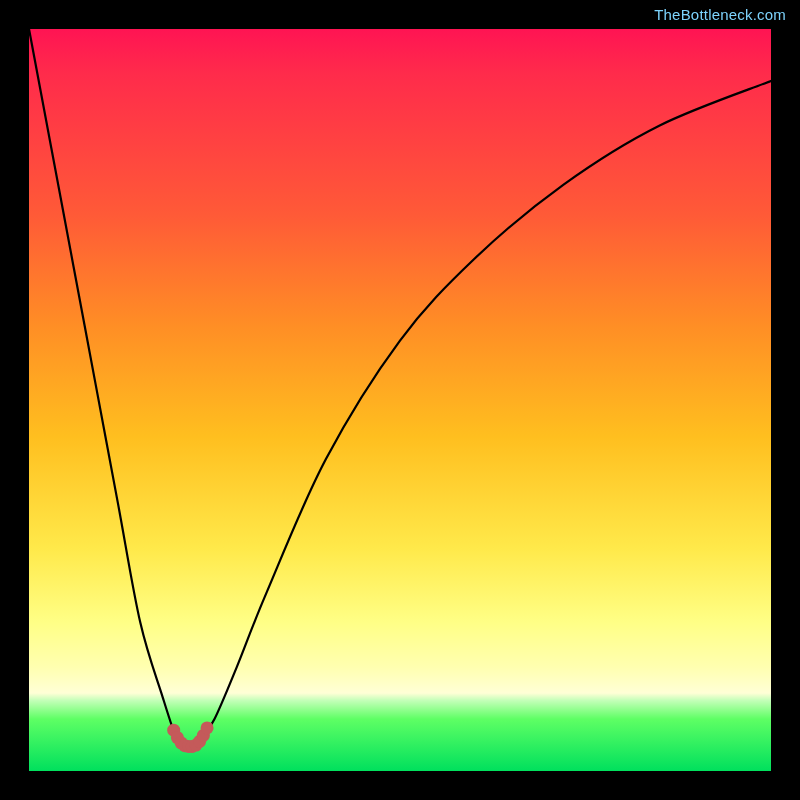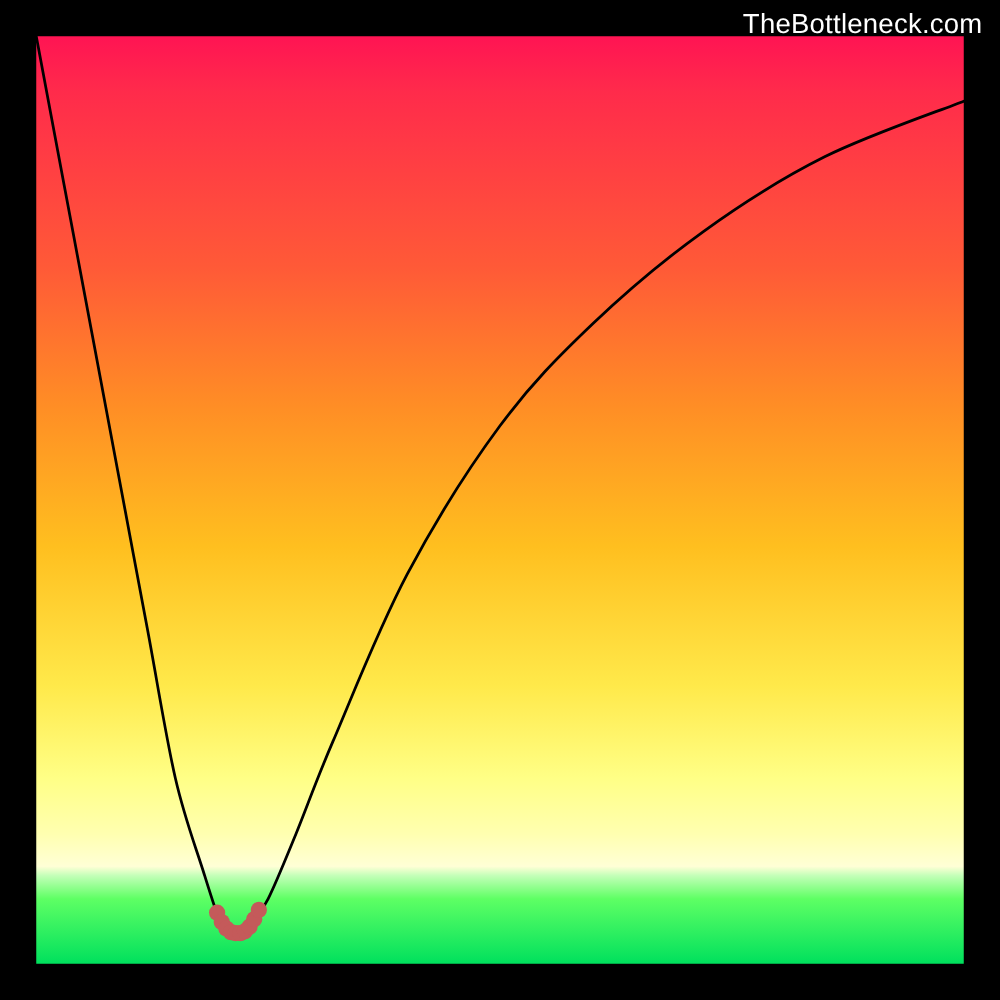--- a/index.html
+++ b/index.html
@@ -38,22 +38,22 @@
       #ffffd6 89.5%,
       #c3ffb8 90.5%,
       #5eff64 93%,
       #00e05d 100%
     );
   }
   .watermark {
     position: absolute;
     top: 6px;
     right: 14px;
-    color: #ffffff;
-    font-size: 22px;
+    color: #7dd3fc;
+    font-size: 15px;
     letter-spacing: 0.2px;
     user-select: none;
   }
   svg.curve {
     position: absolute;
     left: 0;
     top: 0;
     width: 742px;
     height: 742px;
     overflow: visible;

